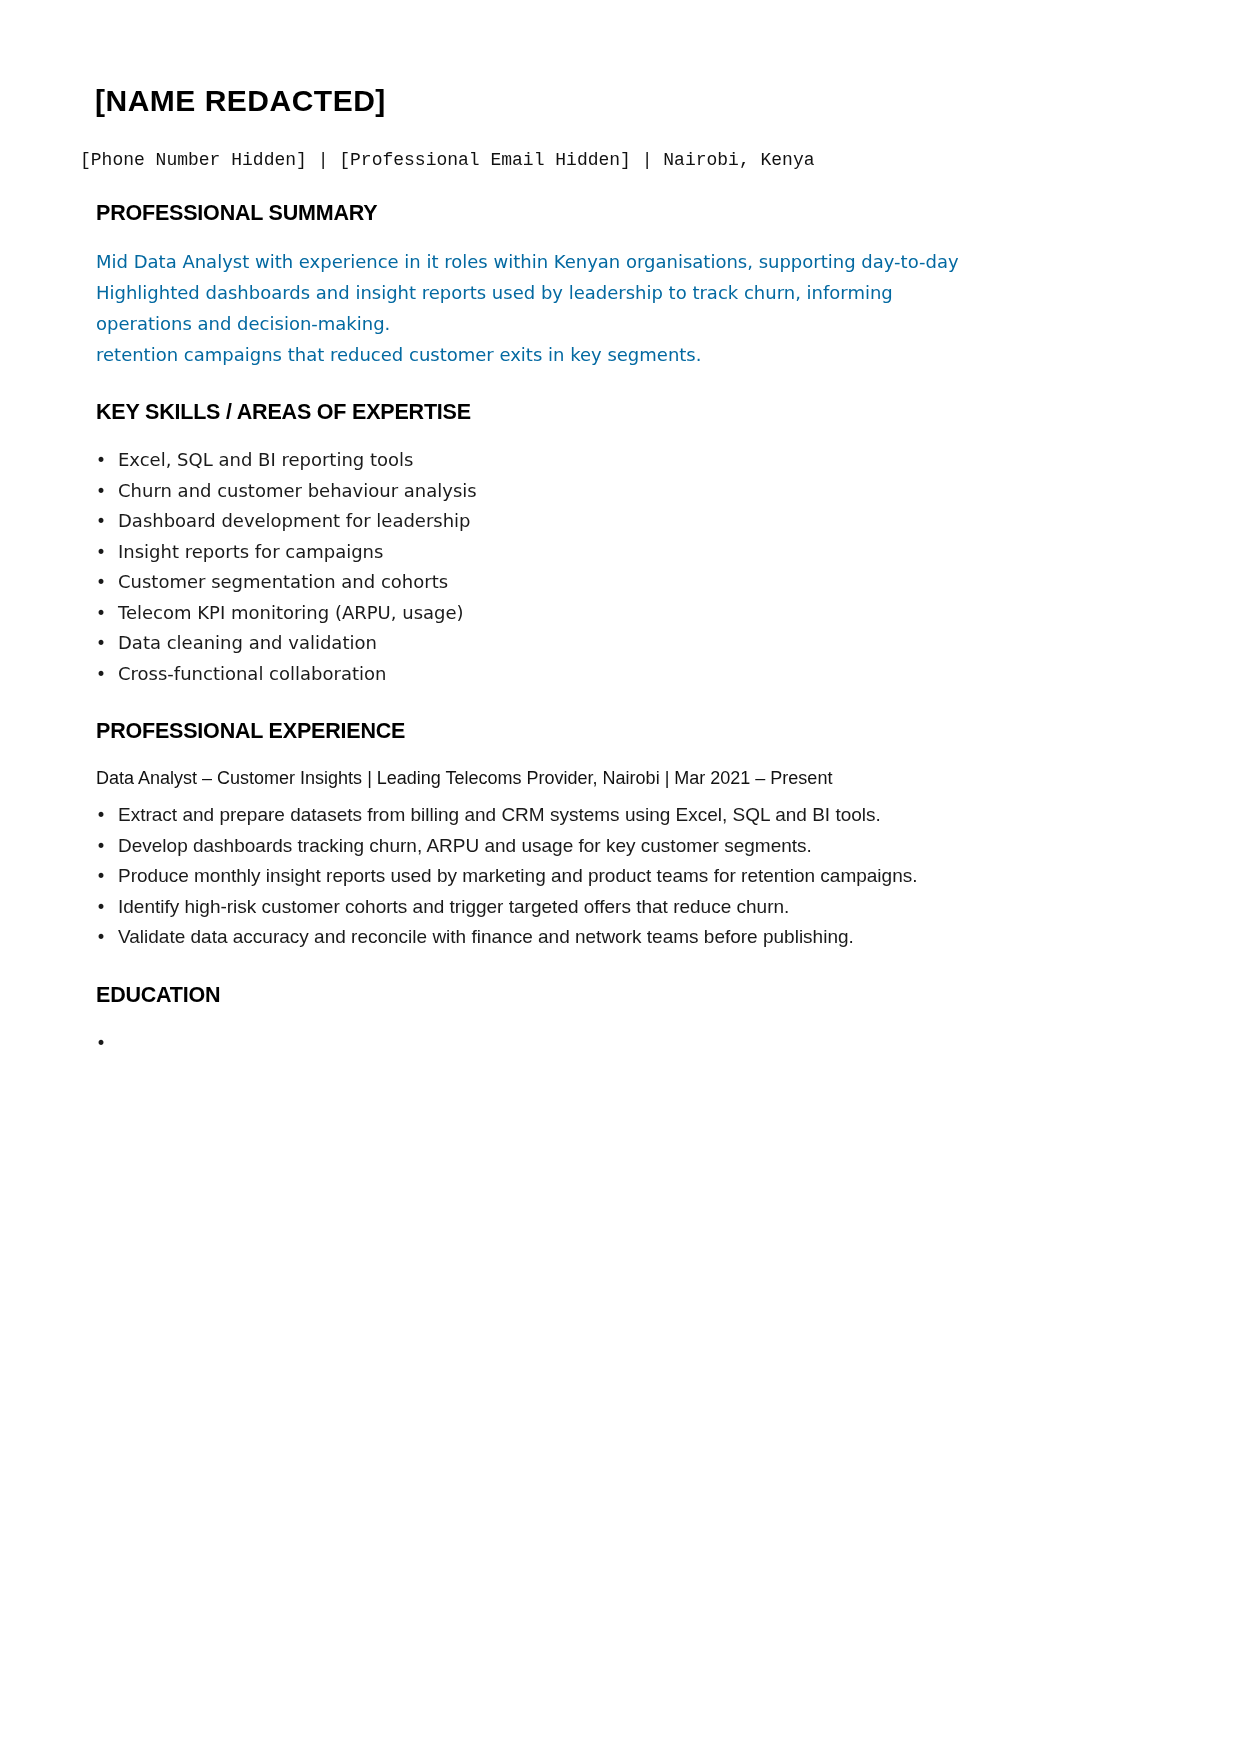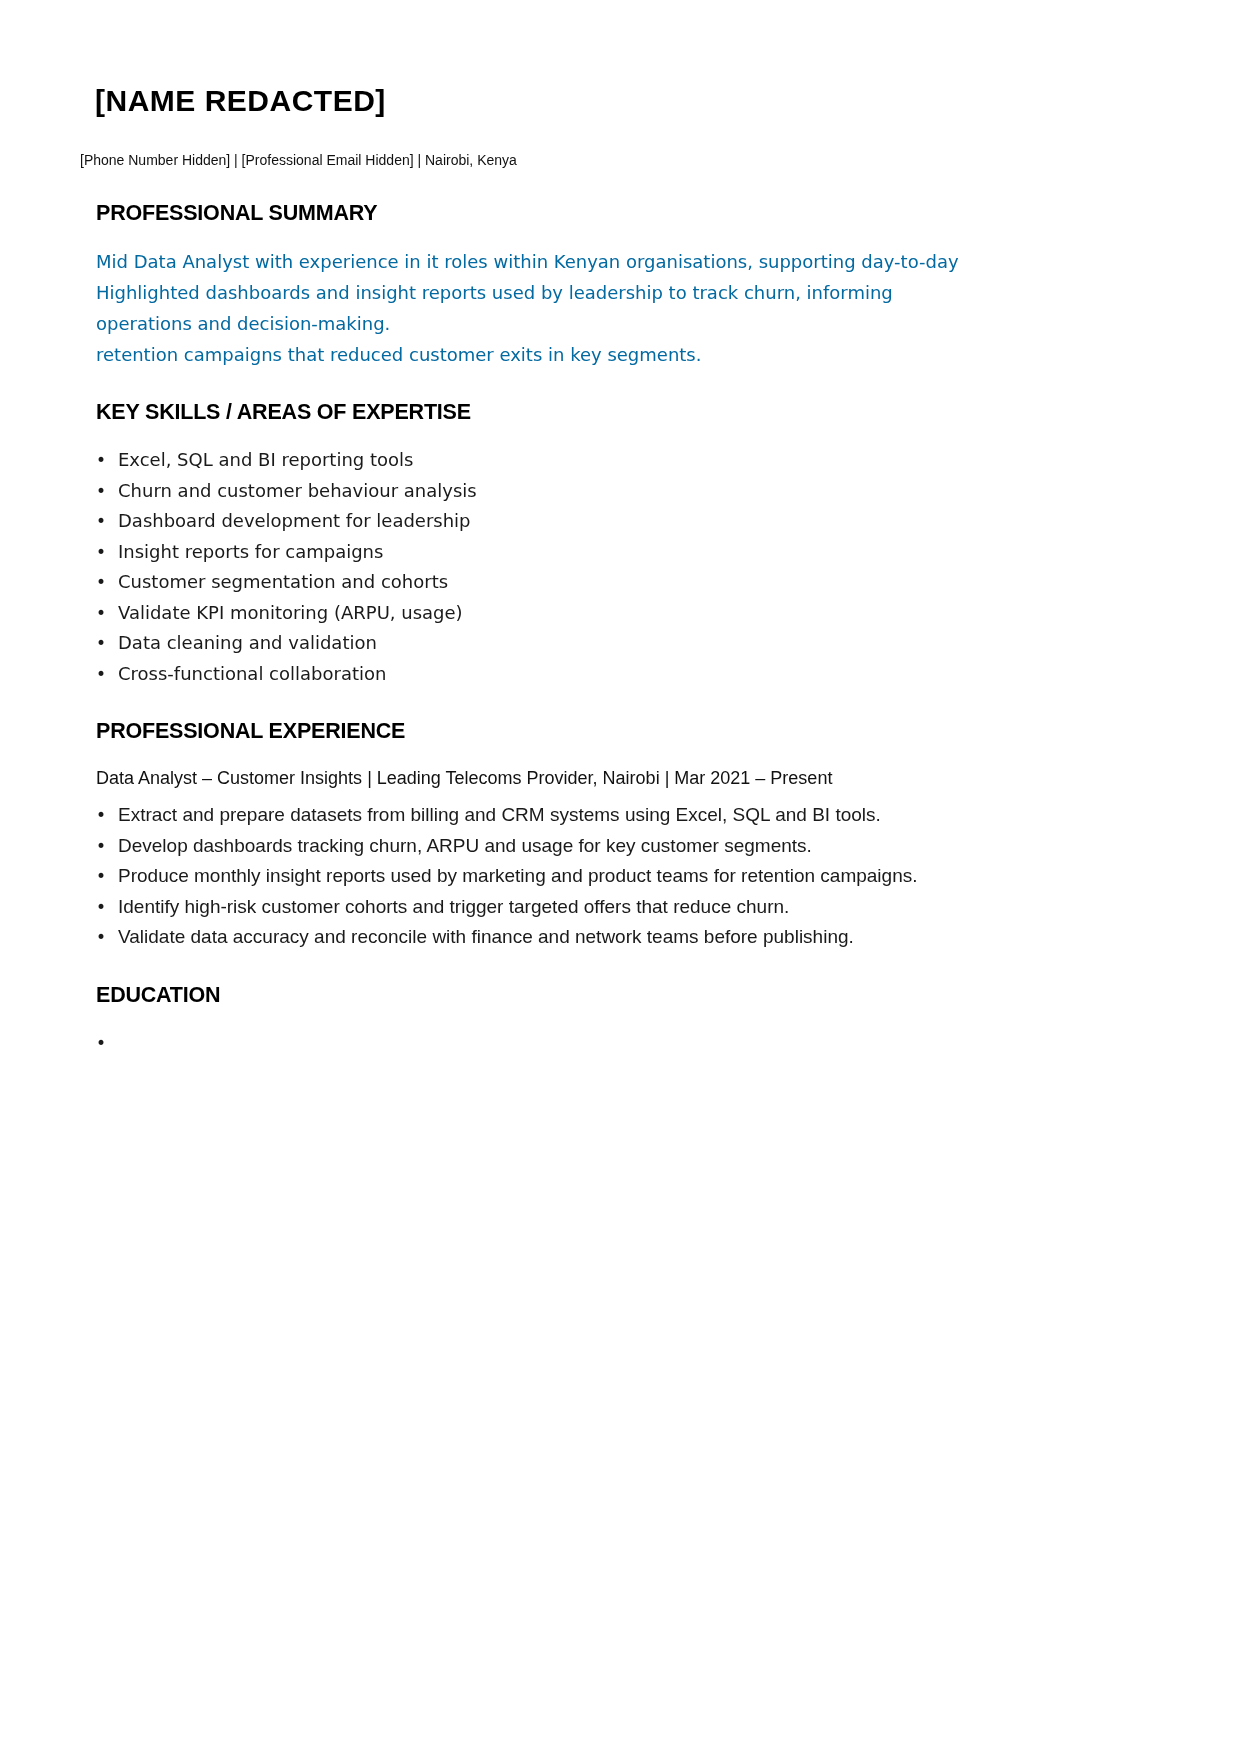--- a/index.html
+++ b/index.html
@@ -22,22 +22,22 @@
     margin: 15px;
     font-family: "Liberation Sans", sans-serif;
     font-weight: 800;
     font-size: 30px;
     line-height: 36px;
     letter-spacing: 0.5px;
     color: #000000;
   }
   p.contact {
     margin: 30px 0 0 0;
-    font-family: Liberation Sans, sans-serif;
-    font-size: 14px;
+    font-family: Liberation Mono, monospace;
+    font-size: 18px;
     line-height: 22px;
     color: #111111;
   }
   h2.section-heading {
     margin: 29px 0 20px 0;
     font-family: "Liberation Sans", sans-serif;
     font-weight: 700;
     font-size: 21.5px;
     line-height: 26px;
     letter-spacing: -0.2px;
@@ -123,21 +123,21 @@
       <li>
         <span class="marker">•</span>
         <span class="text">Insight reports for campaigns</span>
       </li>
       <li>
         <span class="marker">•</span>
         <span class="text">Customer segmentation and cohorts</span>
       </li>
       <li>
         <span class="marker">•</span>
-        <span class="text">Validate KPI monitoring (ARPU, usage)</span>
+        <span class="text">Telecom KPI monitoring (ARPU, usage)</span>
       </li>
       <li>
         <span class="marker">•</span>
         <span class="text">Data cleaning and validation</span>
       </li>
       <li>
         <span class="marker">•</span>
         <span class="text">Cross-functional collaboration</span>
       </li>
     </ul>

